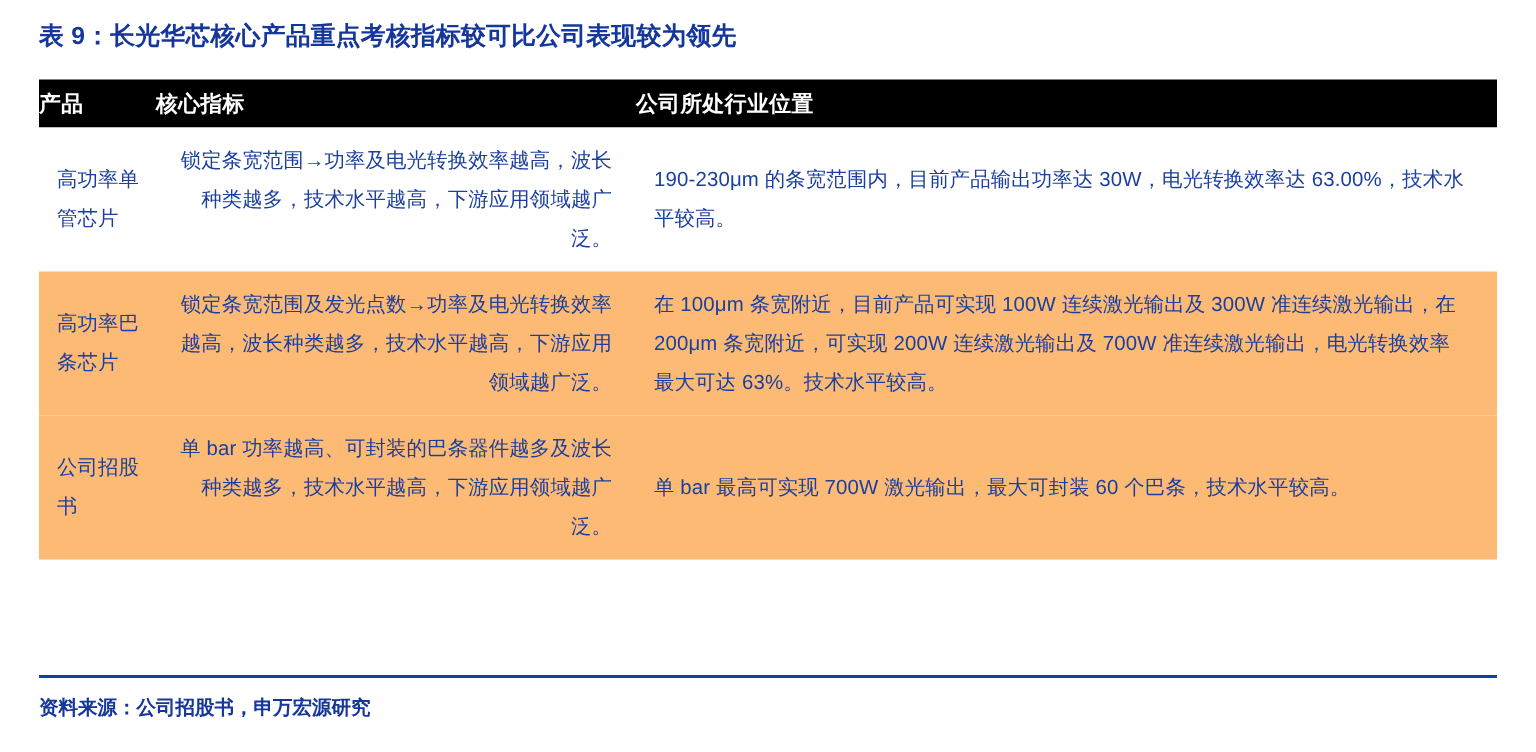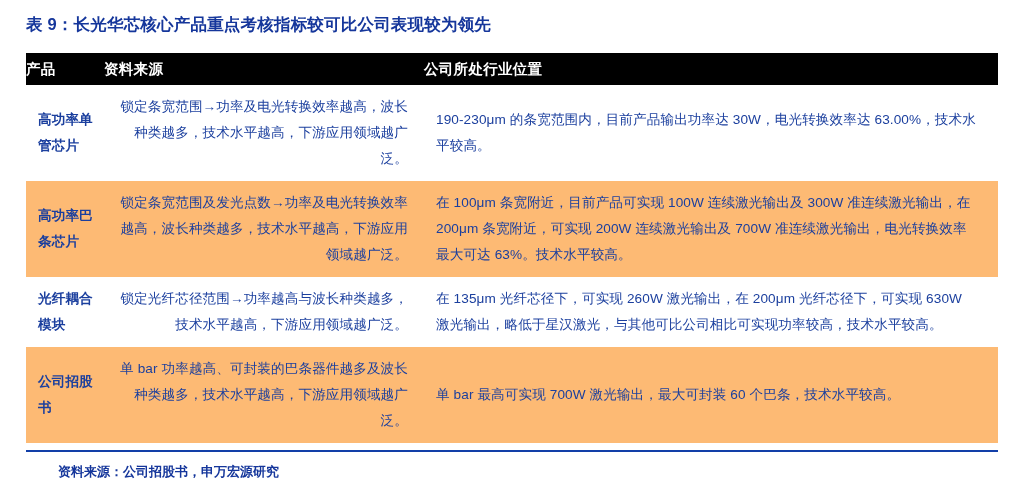--- a/index.html
+++ b/index.html
@@ -64,21 +64,20 @@
     line-height: 26px;
     vertical-align: middle;
     padding-top: 9px;
     padding-bottom: 9px;
     letter-spacing: 0.1px;
   }
   td.cell-product {
     padding-left: 12px;
     padding-right: 6px;
     width: 78px;
-    font-weight: bold;
   }
   td.cell-metric {
     padding-left: 4px;
     padding-right: 16px;
     width: 320px;
     text-align: right;
   }
   td.cell-position {
     padding-left: 12px;
     padding-right: 20px;
@@ -99,53 +98,47 @@
   }
   .source-note {
     position: absolute;
     left: 26px;
     top: 462px;
     font-size: 13px;
     font-weight: bold;
     color: #15369b;
     white-space: nowrap;
     line-height: 20px;
-    margin-left: 32px;
   }
 </style>
 </head>
 <body>
 
 <div class="page">
 
   <div class="table-title">表 9：长光华芯核心产品重点考核指标较可比公司表现较为领先</div>
 
   <table class="data-table">
     <thead>
       <tr>
         <th class="col-product">产品</th>
-        <th class="col-metric">资料来源</th>
+        <th class="col-metric">核心指标</th>
         <th class="col-position">公司所处行业位置</th>
       </tr>
     </thead>
     <tbody>
       <tr class="row-plain">
         <td class="cell-product">高功率单管芯片</td>
         <td class="cell-metric">锁定条宽范围→功率及电光转换效率越高，波长种类越多，技术水平越高，下游应用领域越广泛。</td>
         <td class="cell-position">190-230μm 的条宽范围内，目前产品输出功率达 30W，电光转换效率达 63.00%，技术水平较高。</td>
       </tr>
       <tr class="row-alt">
         <td class="cell-product">高功率巴条芯片</td>
         <td class="cell-metric">锁定条宽范围及发光点数→功率及电光转换效率越高，波长种类越多，技术水平越高，下游应用领域越广泛。</td>
         <td class="cell-position">在 100μm 条宽附近，目前产品可实现 100W 连续激光输出及 300W 准连续激光输出，在 200μm 条宽附近，可实现 200W 连续激光输出及 700W 准连续激光输出，电光转换效率最大可达 63%。技术水平较高。</td>
-      </tr>
-      <tr class="row-plain">
-        <td class="cell-product">光纤耦合模块</td>
-        <td class="cell-metric">锁定光纤芯径范围→功率越高与波长种类越多，技术水平越高，下游应用领域越广泛。</td>
-        <td class="cell-position">在 135μm 光纤芯径下，可实现 260W 激光输出，在 200μm 光纤芯径下，可实现 630W 激光输出，略低于星汉激光，与其他可比公司相比可实现功率较高，技术水平较高。</td>
       </tr>
       <tr class="row-alt">
         <td class="cell-product">公司招股书</td>
         <td class="cell-metric">单 bar 功率越高、可封装的巴条器件越多及波长种类越多，技术水平越高，下游应用领域越广泛。</td>
         <td class="cell-position">单 bar 最高可实现 700W 激光输出，最大可封装 60 个巴条，技术水平较高。</td>
       </tr>
     </tbody>
   </table>
 
   <div class="table-bottom-rule"></div>

